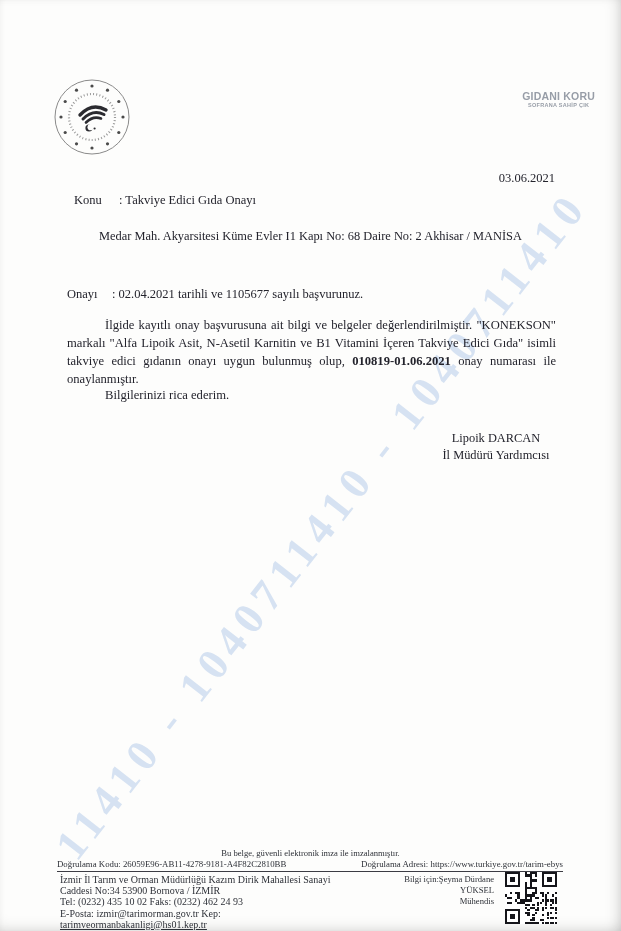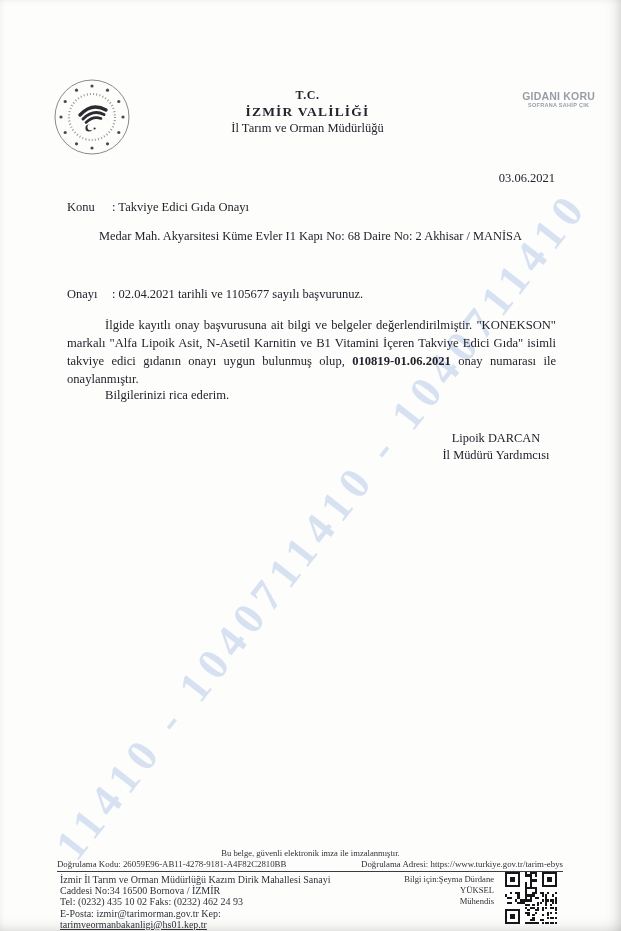--- a/index.html
+++ b/index.html
@@ -31,21 +31,21 @@
   .lh-sub { font-size:12.5px; margin-top:1px; }
   .campaign { right:26px; top:90px; text-align:center; color:#979da7;
               font-family:"Liberation Sans", sans-serif; }
   .campaign .c1 { font-weight:bold; font-size:10.5px; letter-spacing:.2px; }
   .campaign .c2 { font-weight:bold; font-size:5.5px; letter-spacing:.3px; margin-top:0px; }
 
   
   .meta-row { left:67px; font-size:12.5px; white-space:nowrap; }
   .meta-row .lbl { display:inline-block; width:45px; }
   .row-sayi { top:171px; }
-  .row-konu { top:200px; }
+  .row-konu { top:193px;margin-left:7px; }
   .doc-date { top:171px; right:66px; font-size:12.5px; }
   .row-ilgi { top:287px; }
 
   .recipient { top:228px; left:0; width:621px; text-align:center;
                font-size:12.4px; line-height:17.5px; }
 
   .body-par { top:316px; left:67px; width:489px; text-align:justify;
               text-indent:38px; font-size:12.6px; line-height:18px; }
   .closing  { top:388px; left:105px; font-size:12.6px; }
 
@@ -99,25 +99,20 @@
       <path d="M -9,2 Q 1,-8 12,-2.5" stroke-width="3"></path>
       <path d="M -6,5.5 Q 1,-1.5 9,1.5" stroke-width="2.6"></path>
     </g>
     <g>
       <circle cx="-3" cy="11" r="3.6" fill="#2b2b30"></circle>
       <circle cx="-1.4" cy="10.2" r="3.1" fill="#fdfdfc"></circle>
       <circle cx="2.6" cy="11.5" r="1.1" fill="#2b2b30"></circle>
     </g>
   </svg>
 
-  <div class="abs letterhead">
-    <div class="lh-tc">T.C.</div>
-    <div class="lh-title">İZMİR VALİLİĞİ</div>
-    <div class="lh-sub">İl Tarım ve Orman Müdürlüğü</div>
-  </div>
 
   <div class="abs campaign">
     <div class="c1">GIDANI KORU</div>
     <div class="c2">SOFRANA SAHİP ÇIK</div>
   </div>
 
   <div class="abs doc-date">03.06.2021</div>
   <div class="abs meta-row row-konu">
     <span class="lbl">Konu</span><span>: Takviye Edici Gıda Onayı</span>
   </div>
@@ -143,21 +138,21 @@
 
   <div class="abs esign">Bu belge, güvenli elektronik imza ile imzalanmıştır.</div>
   <div class="abs verify">
     <span>Doğrulama Kodu: 26059E96-AB11-4278-9181-A4F82C2810BB</span>
     <span>Doğrulama Adresi: https://www.turkiye.gov.tr/tarim-ebys</span>
   </div>
   <div class="abs f-rule"></div>
 
   <div class="abs f-addr">
     <div>İzmir  İl Tarım ve Orman Müdürlüğü Kazım Dirik Mahallesi Sanayi</div>
-    <div>Caddesi No:34  16500  Bornova / İZMİR</div>
+    <div>Caddesi No:34  53900  Bornova / İZMİR</div>
     <div>Tel: (0232) 435 10 02 Faks: (0232) 462 24 93</div>
     <div>E-Posta: izmir@tarimorman.gov.tr Kep:</div>
     <div class="u">tarimveormanbakanligi@hs01.kep.tr</div>
   </div>
 
   <div class="abs f-contact">
     <div>Bilgi için:Şeyma Dürdane</div>
     <div>YÜKSEL</div>
     <div>Mühendis</div>
   </div>

